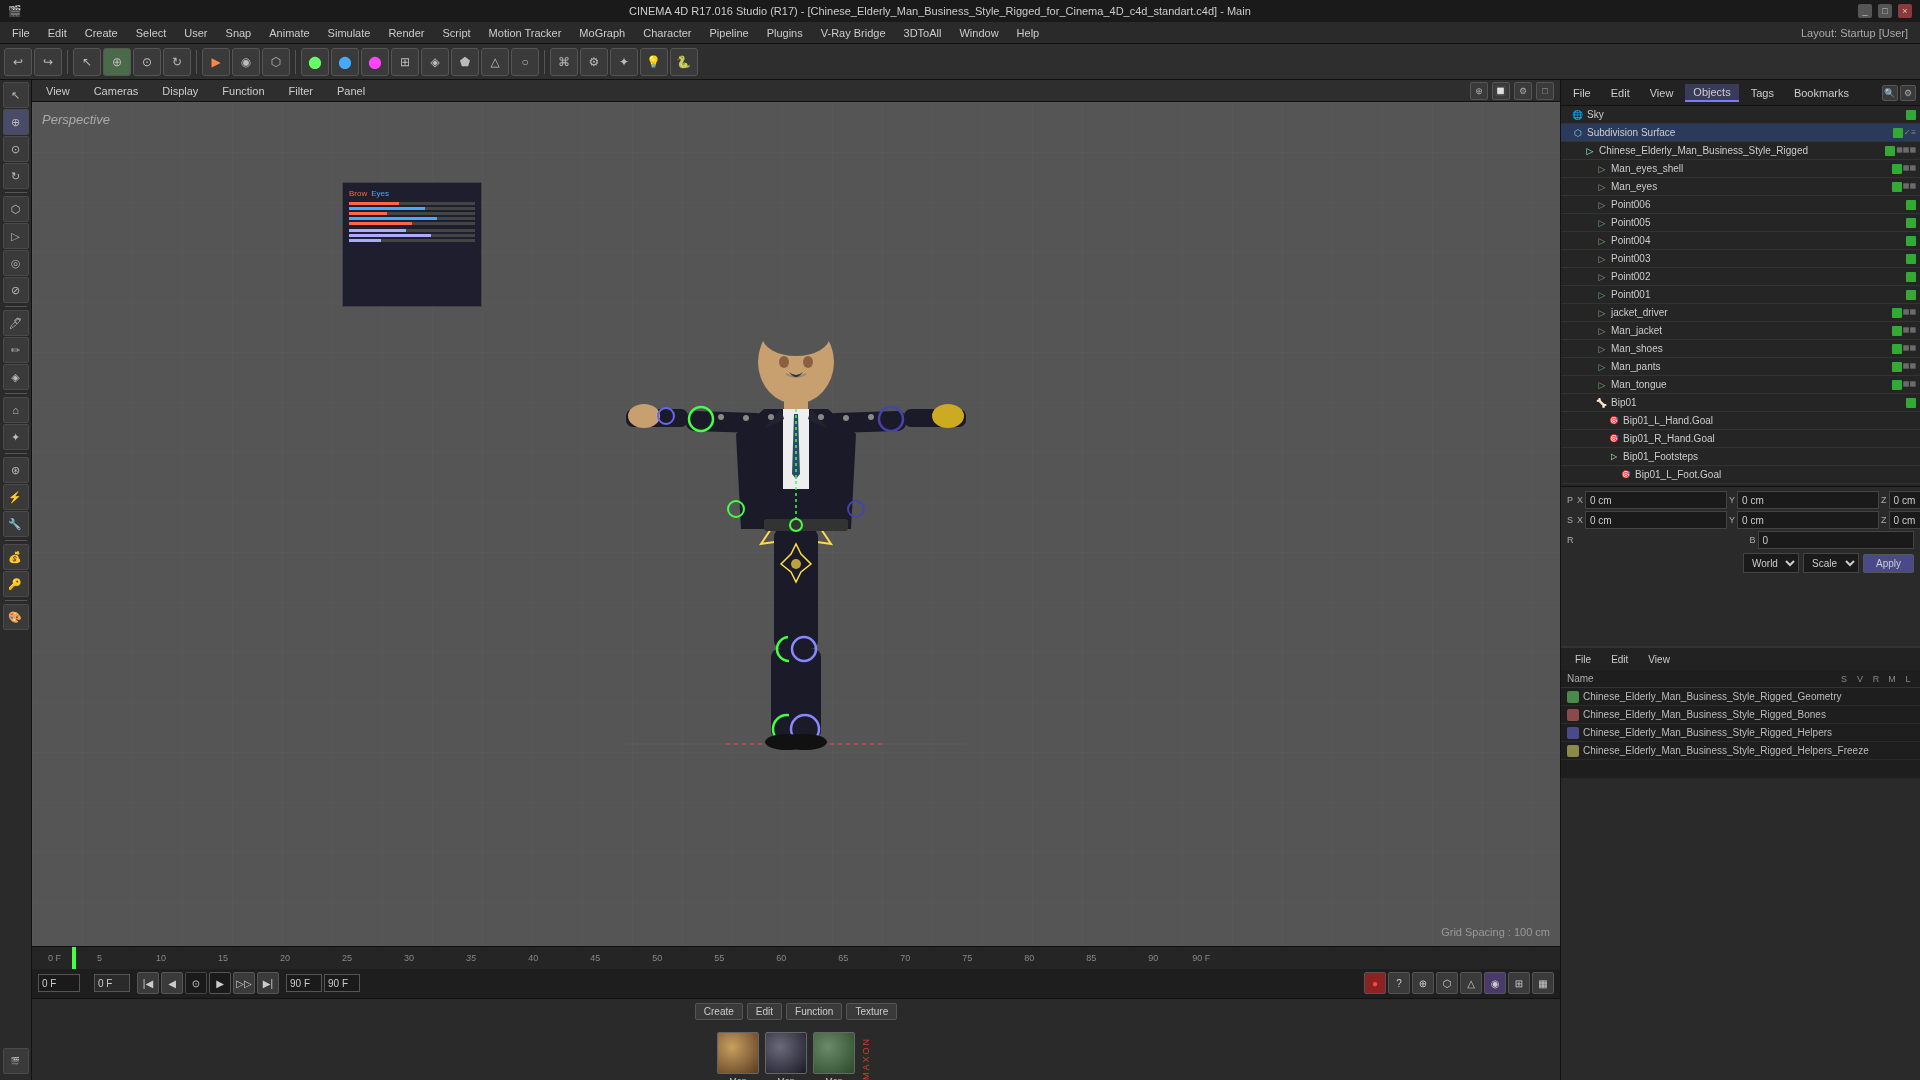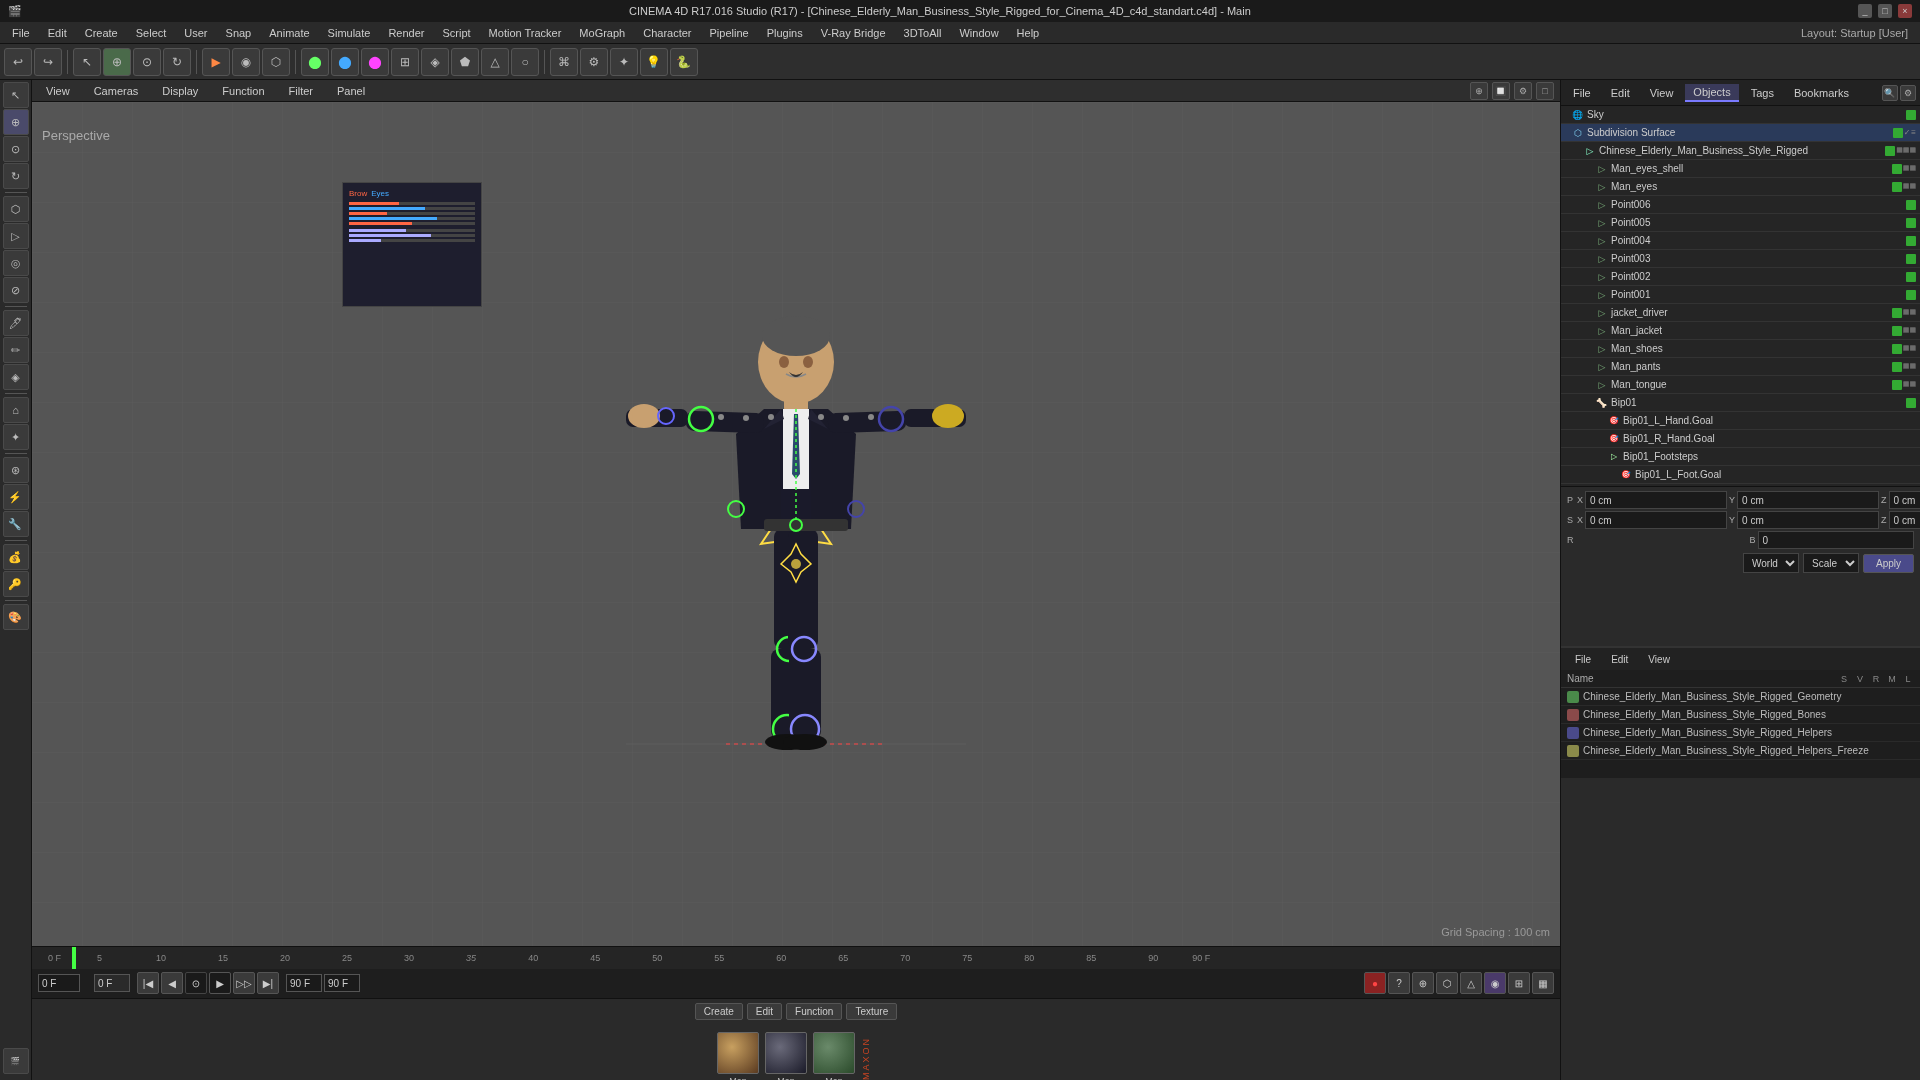--- a/index.html
+++ b/index.html
@@ -57,21 +57,21 @@
     }
     #viewport-header {
       height: 22px; background: #2e2e2e; display: flex; align-items: center; padding: 0 6px; gap: 8px;
       border-bottom: 1px solid #111;
     }
     .vh-btn { padding: 1px 8px; color: #ccc; cursor: pointer; font-size: 11px; }
     #viewport {
       flex: 1; background: #555; position: relative; overflow: hidden;
     }
     #viewport-label {
-      position: absolute; top: 26px; left: 10px; color: #aaa; font-size: 13px;
+      position: absolute; top: 10px; left: 10px; color: #aaa; font-size: 13px; font-style: italic;
     }
     .vi-btn { width: 18px; height: 18px; background: #3a3a3a; border: 1px solid #555; border-radius: 2px; display: flex; align-items: center; justify-content: center; color: #aaa; font-size: 9px; cursor: pointer; }
 
     
     #char-area {
       position: absolute; top: 60px; left: 200px; right: 200px; bottom: 80px;
       display: flex; align-items: center; justify-content: center;
     }
 
     

